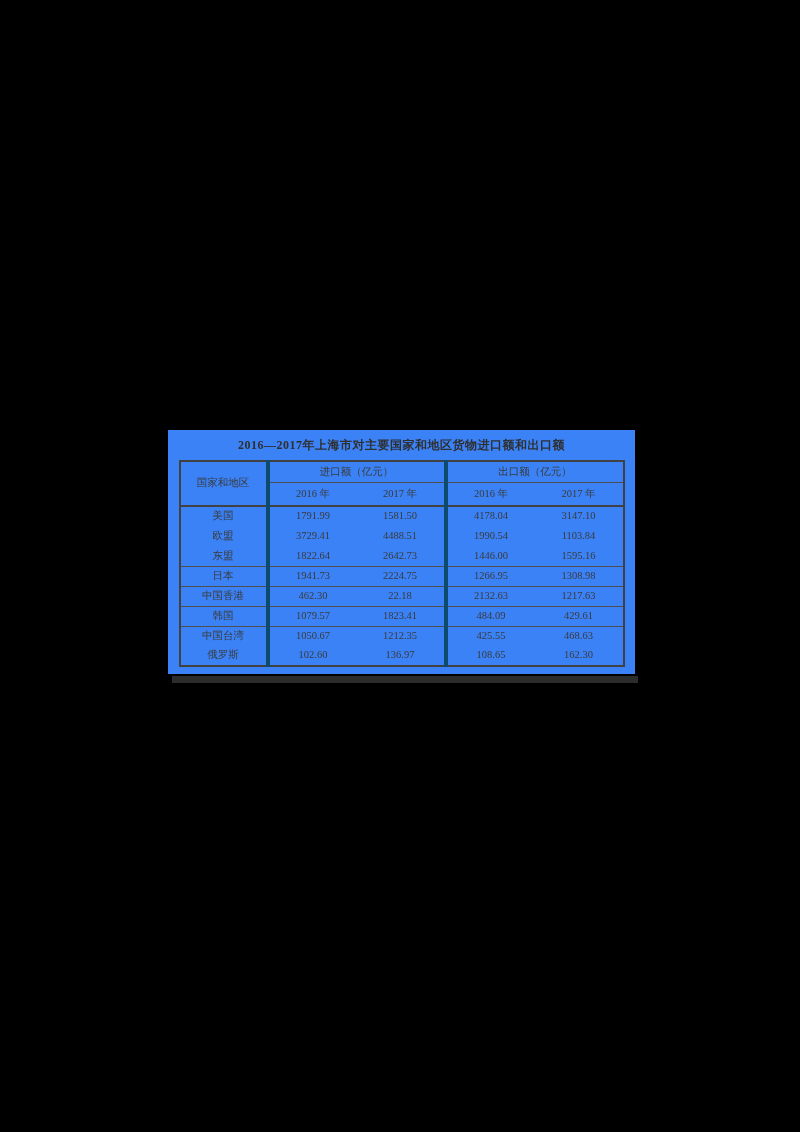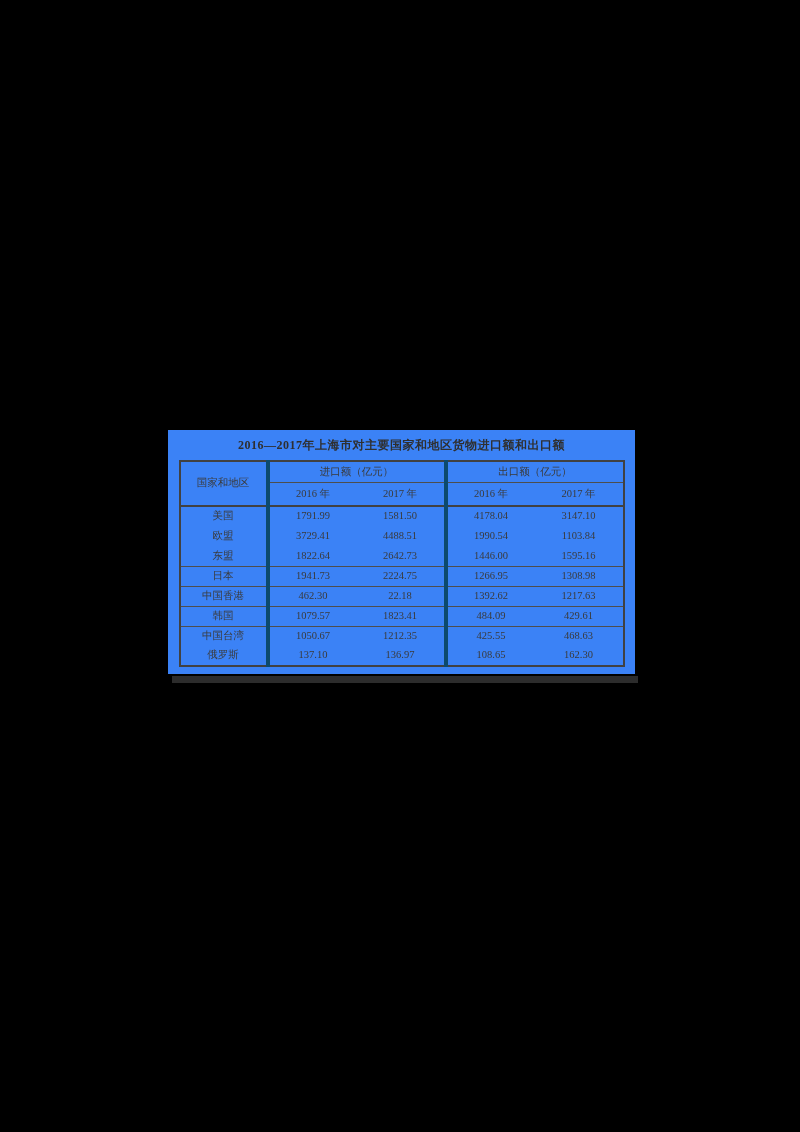--- a/index.html
+++ b/index.html
@@ -116,40 +116,40 @@
         <td>日本</td>
         <td class="colsep">1941.73</td>
         <td>2224.75</td>
         <td class="colsep">1266.95</td>
         <td>1308.98</td>
       </tr>
       <tr class="data sep">
         <td>中国香港</td>
         <td class="colsep">462.30</td>
         <td>22.18</td>
-        <td class="colsep">1392.62</td>
+        <td class="colsep">2132.63</td>
         <td>1217.63</td>
       </tr>
       <tr class="data sep">
         <td>韩国</td>
         <td class="colsep">1079.57</td>
         <td>1823.41</td>
         <td class="colsep">484.09</td>
         <td>429.61</td>
       </tr>
       <tr class="data sep">
         <td>中国台湾</td>
         <td class="colsep">1050.67</td>
         <td>1212.35</td>
         <td class="colsep">425.55</td>
         <td>468.63</td>
       </tr>
       <tr class="data">
         <td>俄罗斯</td>
-        <td class="colsep">137.10</td>
+        <td class="colsep">102.60</td>
         <td>136.97</td>
         <td class="colsep">108.65</td>
         <td>162.30</td>
       </tr>
     </tbody>
   </table>
 </div>
 
 <div class="shadow-band"></div>
 

